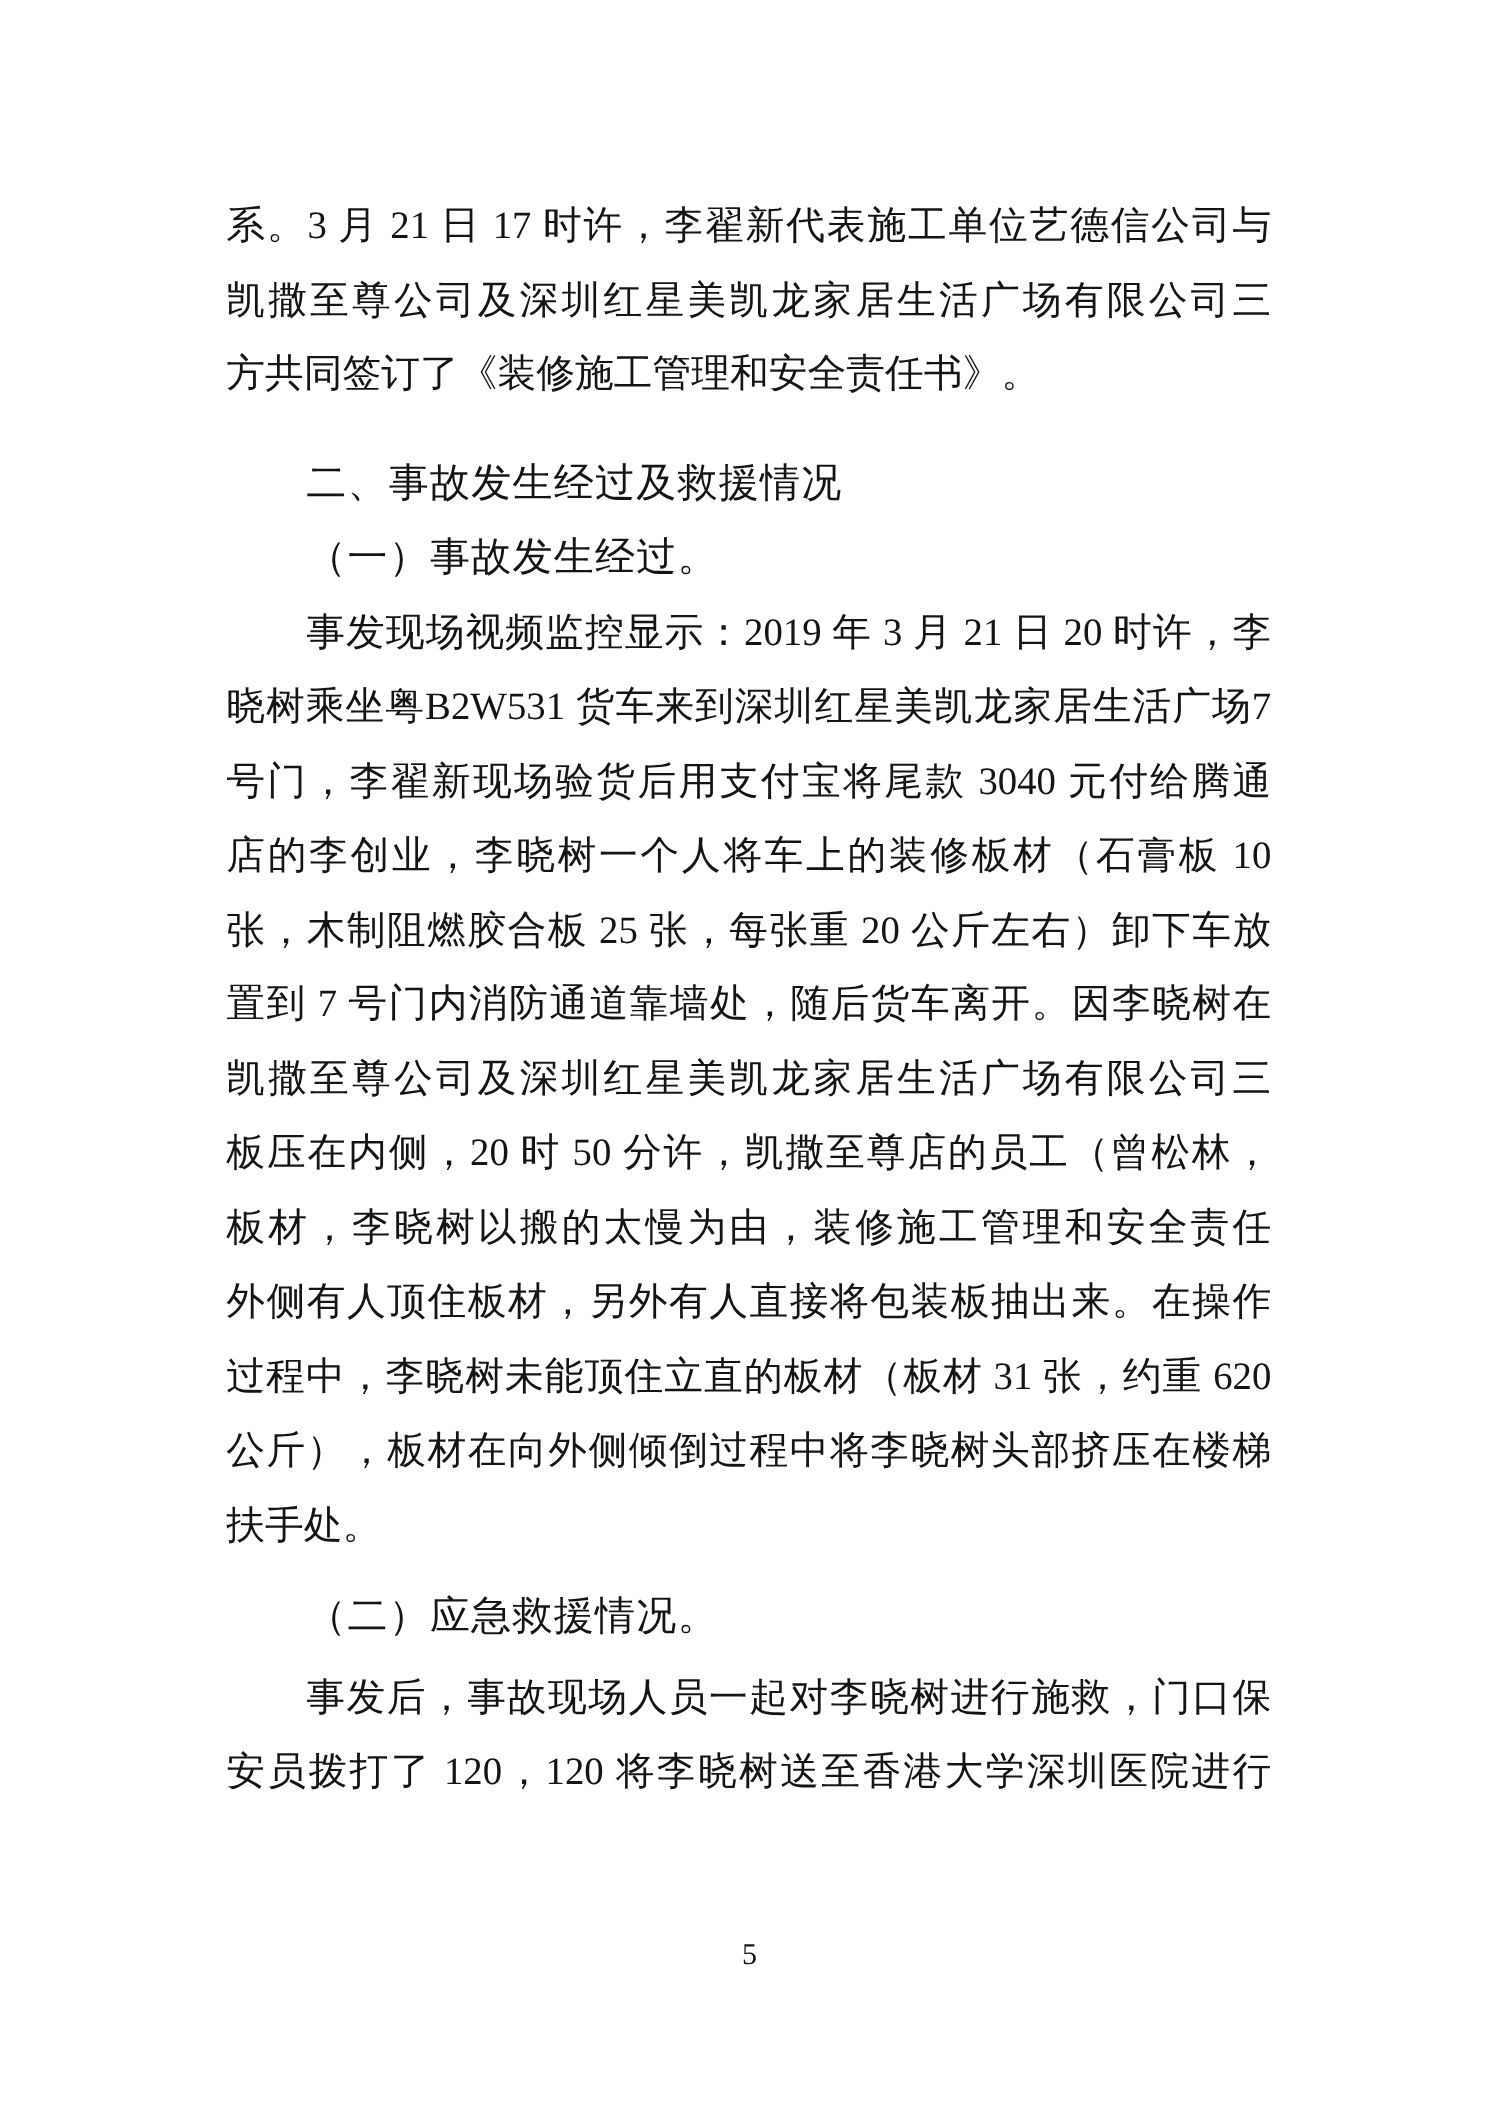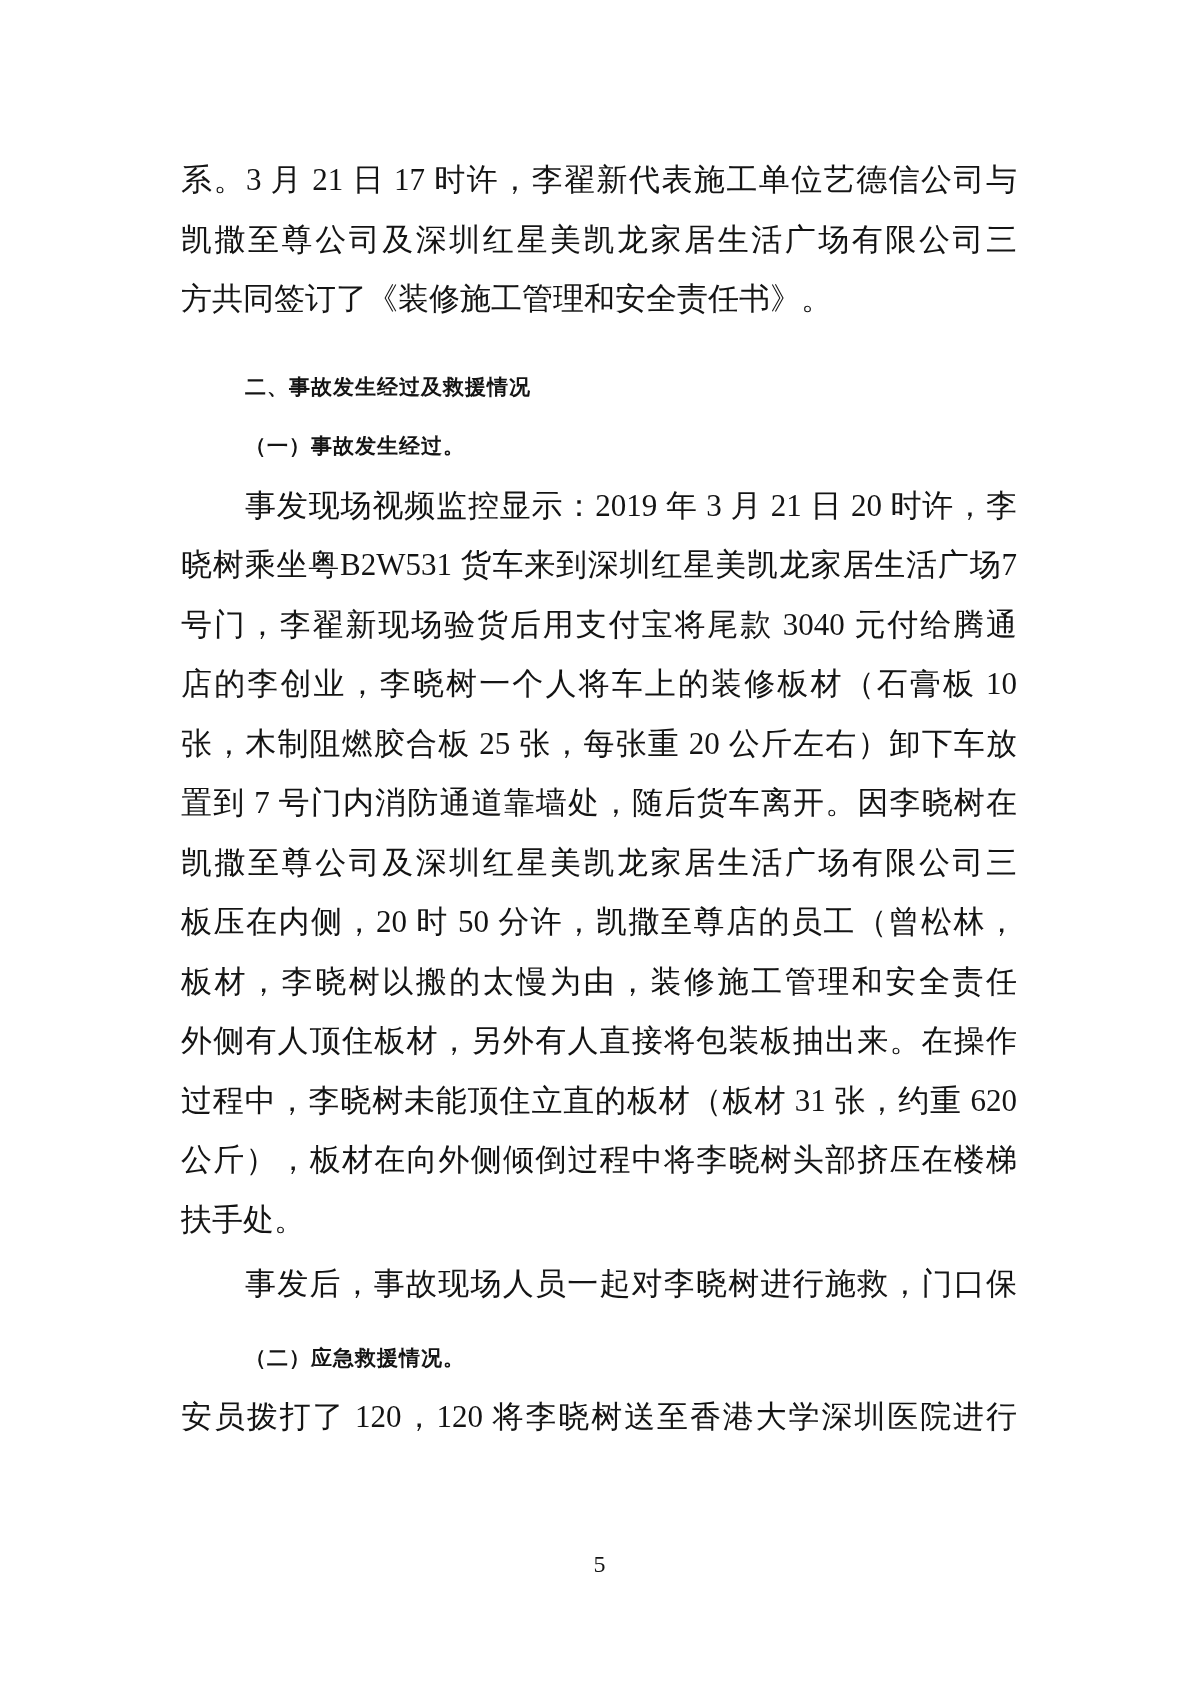--- a/index.html
+++ b/index.html
@@ -34,22 +34,22 @@
   }
   .line.end {
     text-align: center;
     text-align-last: left;
   }
   .line.indent {
     text-indent: 64px;
   }
   .line.h {
     font-family: "Liberation Sans", "DejaVu Sans", sans-serif;
-    font-weight: 700;
-    font-size: 21px;
+    font-weight: 400;
+    font-size: 32px;
     text-align: right;
     text-align-last: left;
     letter-spacing: 1px;
   }
   .page-number {
     position: absolute;
     left: 0;
     right: 0;
     top: 1546px;
     height: 36px;
@@ -76,18 +76,18 @@
       <div class="line">店的李创业，李晓树一个人将车上的装修板材（石膏板 10</div>
       <div class="line">张，木制阻燃胶合板 25 张，每张重 20 公斤左右）卸下车放</div>
       <div class="line">置到 7 号门内消防通道靠墙处，随后货车离开。因李晓树在</div>
       <div class="line">凯撒至尊公司及深圳红星美凯龙家居生活广场有限公司三</div>
       <div class="line">板压在内侧，20 时 50 分许，凯撒至尊店的员工（曾松林，</div>
       <div class="line">板材，李晓树以搬的太慢为由，装修施工管理和安全责任书，</div>
       <div class="line">外侧有人顶住板材，另外有人直接将包装板抽出来。在操作</div>
       <div class="line">过程中，李晓树未能顶住立直的板材（板材 31 张，约重 620</div>
       <div class="line">公斤），板材在向外侧倾倒过程中将李晓树头部挤压在楼梯</div>
       <div class="line end">扶手处。</div>
+      <div class="line h end indent" style="margin-top: 14px;">（二）应急救援情况。</div>
       <div class="line indent" style="margin-top: 5px;">事发后，事故现场人员一起对李晓树进行施救，门口保</div>
-      <div class="line h end indent" style="margin-top: 14px;">（二）应急救援情况。</div>
       <div class="line">安员拨打了 120，120 将李晓树送至香港大学深圳医院进行</div>
     </div>
   <div class="page-number">5</div>
 </div>
 
 </body></html>

